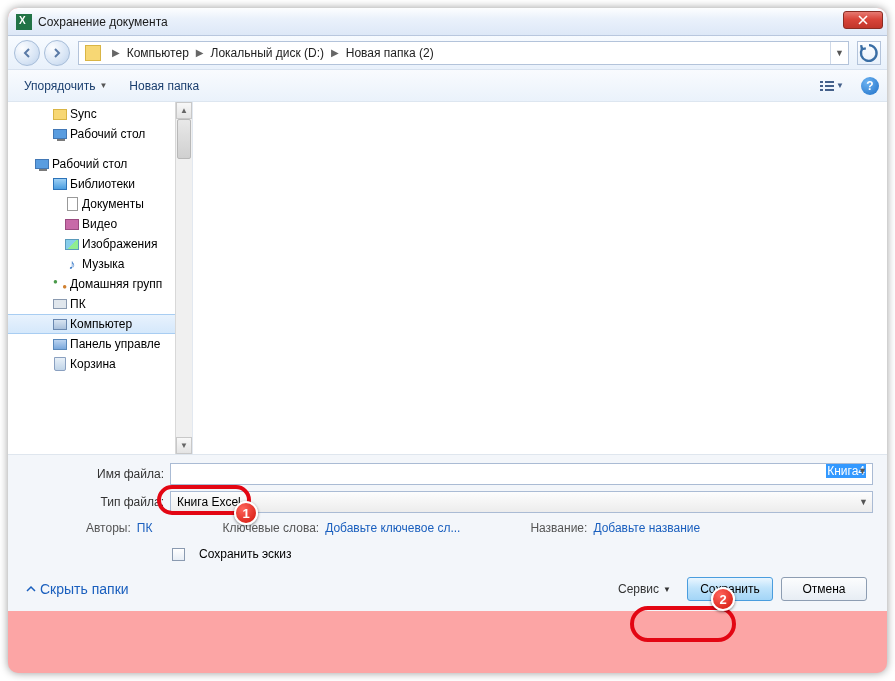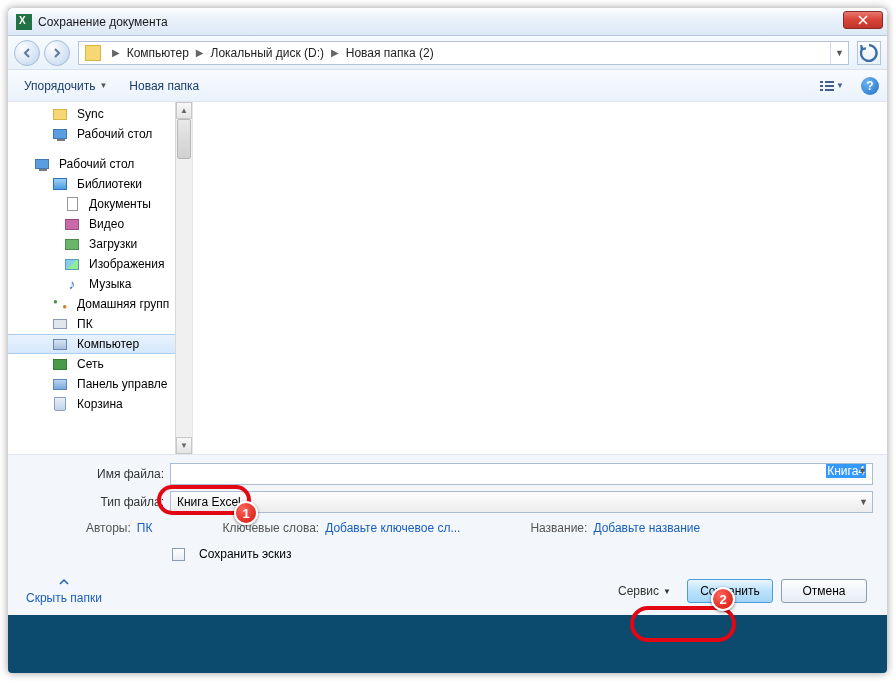--- a/index.html
+++ b/index.html
@@ -1,18 +1,18 @@
 <!DOCTYPE html>
 <html><head>
 <meta charset="utf-8">
 <style>
 * { box-sizing: border-box; margin: 0; padding: 0; font-family: "Segoe UI", Tahoma, sans-serif; }
 body { background: #fff; width: 895px; height: 681px; position: relative; overflow: hidden; }
 
-.shadow-frame { position: absolute; left: 8px; top: 8px; right: 8px; bottom: 8px; box-shadow: 0 0 8px rgba(0,0,0,0.4); border-radius: 4px; overflow: hidden; background: #0c4a6e; }
+.shadow-frame { position: absolute; left: 8px; top: 8px; right: 8px; bottom: 8px; box-shadow: 0 0 8px rgba(0,0,0,0.4); border-radius: 10px; overflow: hidden; background: #fca5a5; }
 
 
 .titlebar { height: 28px; background: linear-gradient(#fdfeff,#eaf1fb 40%,#dde8f7); display: flex; align-items: center; border-bottom: 1px solid #b8c7de; position: relative; }
 .titlebar .app-icon { width: 16px; height: 16px; margin: 0 6px 0 8px; background: #217346; display: inline-block; position: relative; }
 .titlebar .app-icon::after { content: "X"; color: #fff; font-size: 10px; font-weight: bold; position: absolute; left: 3px; top: 1px; }
 .titlebar .title { font-size: 12px; color: #1a1a1a; }
 .close-btn { position: absolute; right: 4px; top: 3px; width: 40px; height: 18px; background: linear-gradient(#e67a72,#d9453a 45%,#c1362b); border: 1px solid #8a2c23; border-radius: 3px; color: #fff; display: flex; align-items: center; justify-content: center; font-size: 11px; }
 .close-btn svg { width: 10px; height: 10px; }
 
 
@@ -35,21 +35,21 @@
 .tool-btn .drop { font-size: 8px; color: #555; }
 .tool-spacer { flex: 1; }
 .view-btn { width: 34px; height: 22px; border: 1px solid transparent; display: flex; align-items: center; justify-content: center; gap: 2px; color: #44608a; }
 .view-btn .drop { font-size: 8px; }
 .help-btn { width: 18px; height: 18px; border-radius: 50%; background: radial-gradient(circle at 35% 30%,#6db4f2,#1e6fc7); color: #fff; display: flex; align-items: center; justify-content: center; font-size: 12px; font-weight: bold; margin-left: 6px; }
 
 
 .main { display: flex; height: 352px; }
 .sidebar { width: 185px; border-right: 1px solid #e2e8f0; background: #fff; overflow: hidden; position: relative; }
 .tree { font-size: 12px; padding: 2px 0 2px 0; }
-.tree-item { display: flex; align-items: center; height: 20px; padding-left: 26px; gap: 9px; white-space: nowrap; }
+.tree-item { display: flex; align-items: center; height: 20px; padding-left: 26px; gap: 2px; white-space: nowrap; }
 .tree-item.lvl2 { padding-left: 44px; }
 .tree-item.lvl3 { padding-left: 56px; }
 .tree-item.selected { background: linear-gradient(#e8f2fd,#d5e8fb); border: 1px solid #a8cdf2; border-left: none; border-right: none; }
 .tree-icon { width: 16px; height: 16px; display: inline-flex; align-items: center; justify-content: center; flex-shrink: 0; }
 .ico-folder { background: #f7d774; border: 1px solid #d9b545; width: 14px; height: 11px; }
 .ico-desktop { width: 14px; height: 10px; background: #5a9de0; border: 1px solid #4378b5; position: relative; }
 .ico-desktop::after { content:""; position:absolute; bottom:-3px; left:3px; width:8px; height:2px; background:#7a7a7a; }
 .ico-lib { background: linear-gradient(#9dd0f5,#4a9de0); border:1px solid #2c72b8; width:14px; height:12px; }
 .ico-video { background:#c86aa8; border:1px solid #9a4b80; width:14px; height:11px; }
 .ico-doc { background:#fff; border:1px solid #999; width:11px; height:14px; }
@@ -93,21 +93,21 @@
 
 .meta-row { display: flex; align-items: center; font-size: 12px; margin: 8px 0 12px 0; padding-left: 64px; gap: 6px; }
 .meta-label { color: #555; }
 .meta-link { color: #1a5fbe; }
 .meta-sep { width: 58px; }
 
 .thumb-row { padding-left: 150px; font-size: 12px; display: flex; align-items: center; gap: 14px; margin-bottom: 16px; }
 .checkbox { width: 13px; height: 13px; border: 1px solid #8a9ab0; background: linear-gradient(#fff,#e8eef6); }
 
 .btn-row { display: flex; align-items: center; justify-content: flex-end; gap: 8px; padding-right: 6px; }
-.btn-row .left { margin-right: auto; display: flex; align-items: center; gap: 4px; font-size: 12px; color: #1a5fbe; padding-left: 4px; flex-direction: column; }
+.btn-row .left { margin-right: auto; display: flex; align-items: center; gap: 4px; font-size: 14px; color: #1a5fbe; padding-left: 4px; }
 .btn-row .left svg { width: 10px; height: 10px; }
 .service { font-size: 12px; color: #333; display: flex; align-items: center; gap: 4px; margin-right: 8px; }
 .service .drop { font-size: 8px; }
 .btn { min-width: 86px; height: 24px; border: 1px solid #8d9db2; background: linear-gradient(#fcfdfe,#e7edf4); font-size: 12px; border-radius: 3px; display: flex; align-items: center; justify-content: center; }
 .btn.primary { background: linear-gradient(#eaf6ff,#bfe3fb 45%,#a3d5f7); border-color: #4a9dde; }
 
 
 .hl { position: absolute; border: 4px solid #e30613; border-radius: 18px; pointer-events: none; }
 .hl-badge { position: absolute; width: 24px; height: 24px; border-radius: 50%; background: radial-gradient(circle at 35% 30%,#ff655c,#d11208); border: 2px solid #fff; box-shadow: 0 1px 3px rgba(0,0,0,0.5); color: #fff; font-size: 13px; font-weight: bold; display: flex; align-items: center; justify-content: center; pointer-events: none; }
 </style>
@@ -214,26 +214,20 @@
             <span>Документы</span>
           </div>
         <div class="tree-item lvl3">
             <span class="tree-icon">
               <span class="ico-video"></span>
             </span>
             <span>Видео</span>
           </div>
         <div class="tree-item lvl3">
             <span class="tree-icon">
-              <span class="ico-down"></span>
-            </span>
-            <span>Загрузки</span>
-          </div>
-        <div class="tree-item lvl3">
-            <span class="tree-icon">
               <span class="ico-img"></span>
             </span>
             <span>Изображения</span>
           </div>
         <div class="tree-item lvl3">
             <span class="tree-icon ico-music">♪</span>
             <span>Музыка</span>
           </div>
         <div class="tree-item lvl2">
             <span class="tree-icon">
@@ -245,26 +239,20 @@
             <span class="tree-icon">
               <span class="ico-pc"></span>
             </span>
             <span>ПК</span>
           </div>
         <div class="tree-item lvl2 selected">
             <span class="tree-icon">
               <span class="ico-comp"></span>
             </span>
             <span>Компьютер</span>
-          </div>
-        <div class="tree-item lvl2">
-            <span class="tree-icon">
-              <span class="ico-net"></span>
-            </span>
-            <span>Сеть</span>
           </div>
         <div class="tree-item lvl2">
             <span class="tree-icon">
               <span class="ico-panel"></span>
             </span>
             <span>Панель управле</span>
           </div>
         <div class="tree-item lvl2">
             <span class="tree-icon">
               <span class="ico-trash"></span>

